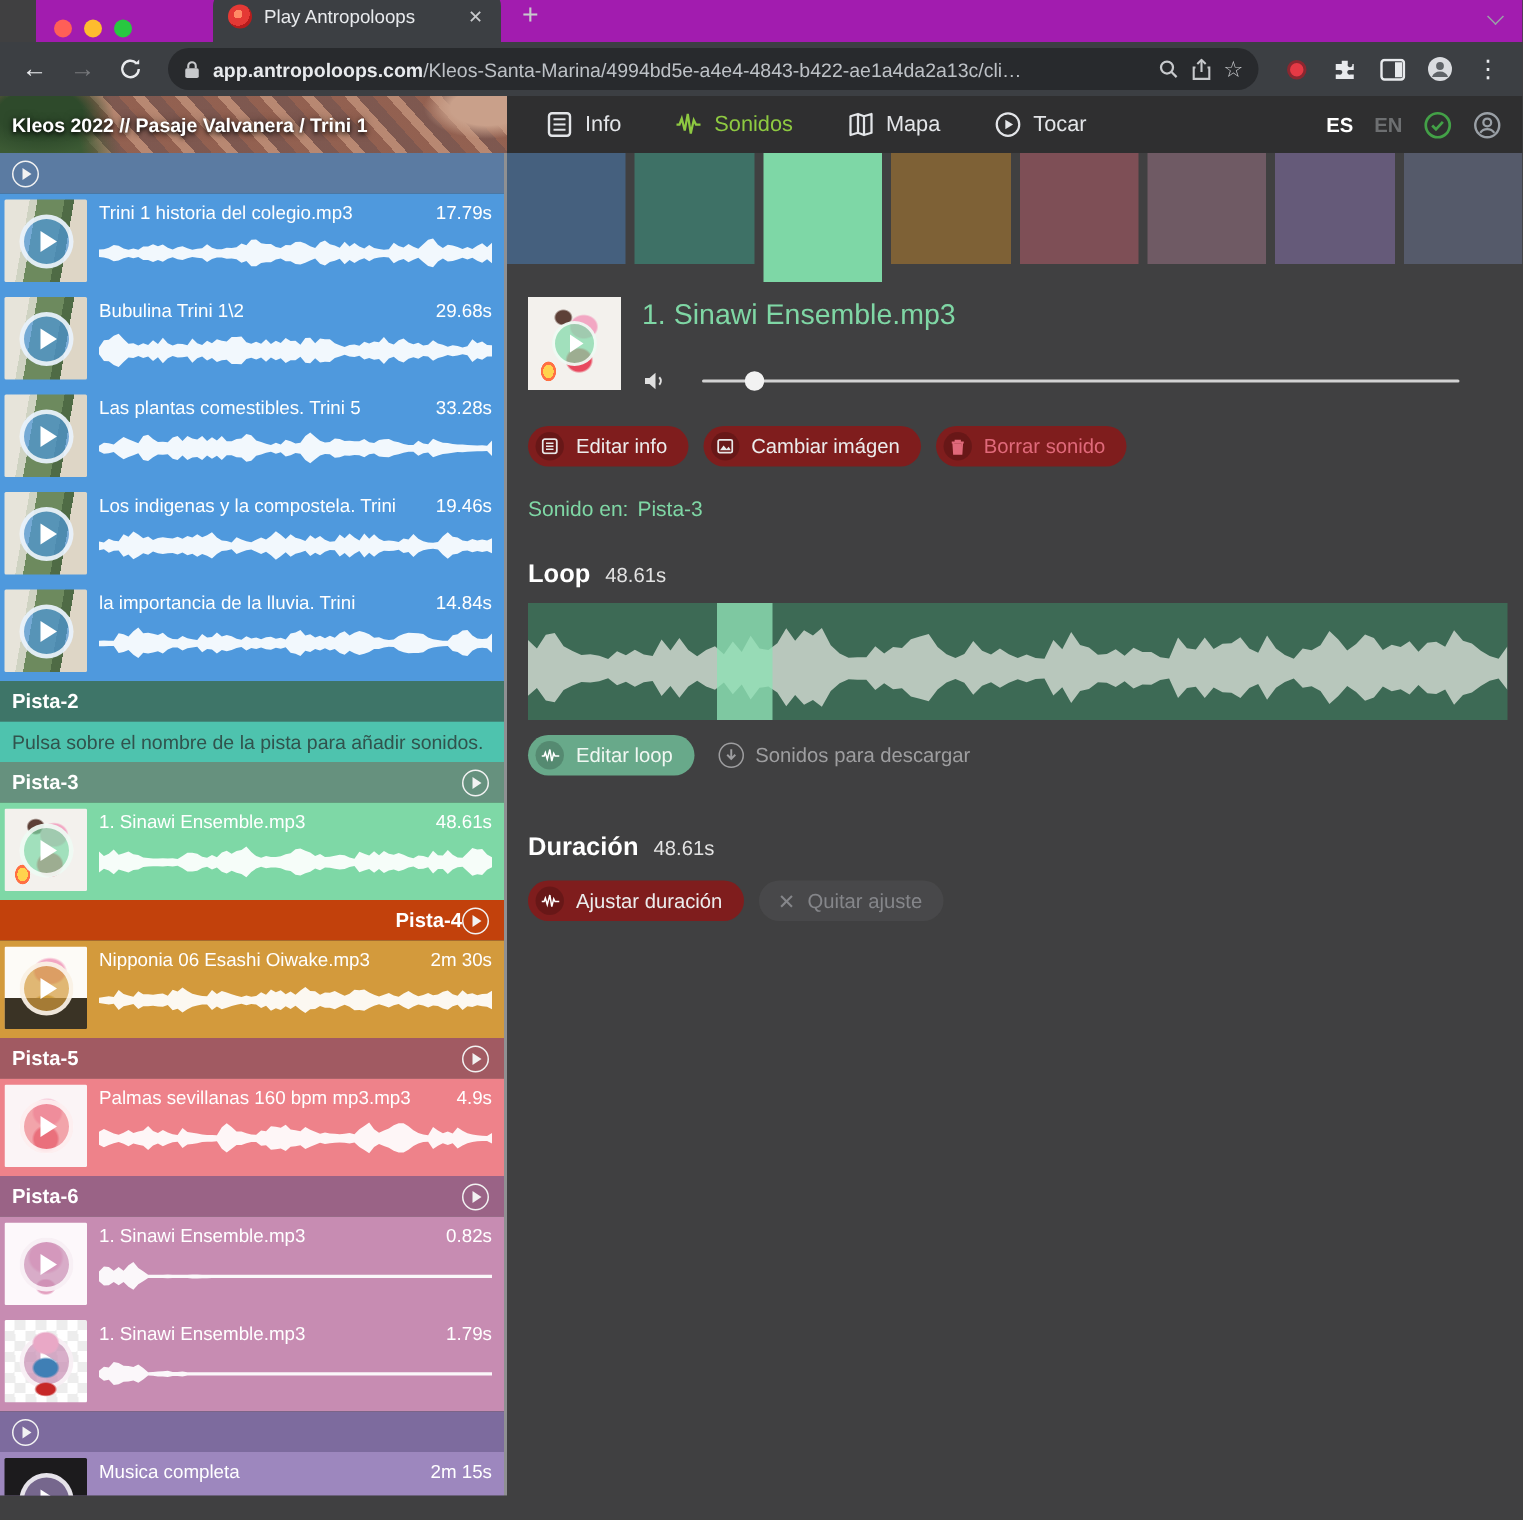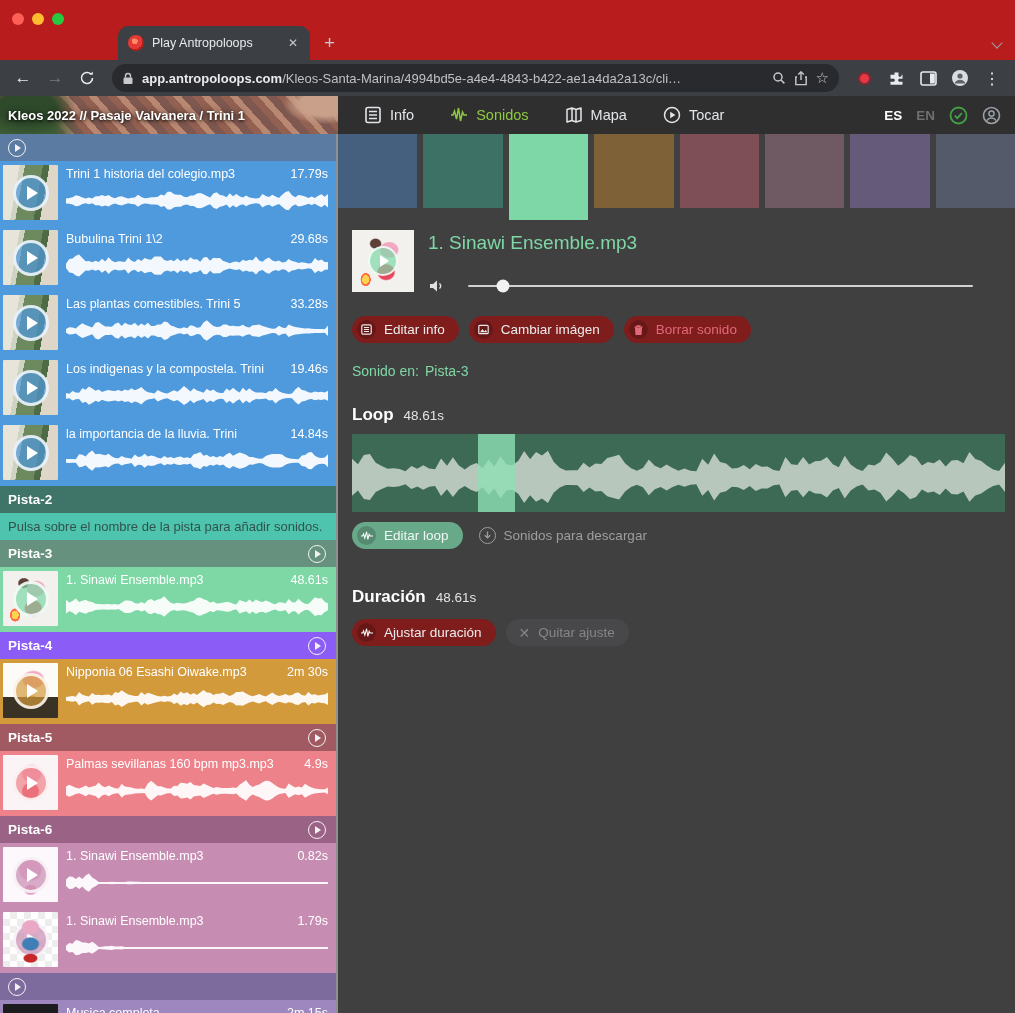--- a/index.html
+++ b/index.html
@@ -1,20 +1,20 @@
 <!DOCTYPE html>
 <html><head>
 <meta charset="utf-8">
 <style>
   * { margin:0; padding:0; box-sizing:border-box; }
   html,body { width:1015px; height:1013px; overflow:hidden; }
   body { font-family:"Liberation Sans", sans-serif; background:#404041; color:#ececec; }
 
   
-  .tabbar { height:60px; background:#b91c1c; display:flex; align-items:flex-end; position:relative; }
+  .tabbar { height:28px; background:#a21caf; display:flex; align-items:flex-end; position:relative;margin-left:24px; }
   .traffic { position:absolute; top:13px; left:12px; display:flex; gap:8px; }
   .light { width:12px; height:12px; border-radius:50%; }
   .light.red{background:#ff5f57} .light.yellow{background:#febc2e} .light.green{background:#28c840}
   .tab { margin-left:118px; width:192px; height:34px; background:#3c3f43; border-radius:10px 10px 0 0;
          display:flex; align-items:center; padding:0 10px; gap:8px; }
   .favicon { width:16px; height:16px; border-radius:50%;
              background:radial-gradient(circle at 42% 40%, #ff8a65 0 22%, #e53935 22% 58%, #b71c1c 58% 100%); flex:none;}
   .tab-title { font-size:12.5px; color:#e8eaed; white-space:nowrap; overflow:hidden; flex:1; }
   .tab-close { color:#c7c9cc; font-size:12px; cursor:default; padding:2px; }
   .newtab { color:#c7c9cc; font-size:19px; margin-left:14px; padding-bottom:6px; }
@@ -397,21 +397,21 @@
       </div>
       <svg class="wave" preserveAspectRatio="none" viewBox="0 0 272 30">
                 <path d="M0.0 7.7 L3.4 10.6 L6.8 9.1 L10.2 6.4 L13.6 9.9 L17.0 8.8 L20.4 7.7 L23.8 9.5 L27.2 10.0 L30.6 11.7 L34.0 12.0 L37.4 12.3 L40.8 12.3 L44.2 12.1 L47.6 12.4 L51.0 12.1 L54.4 12.7 L57.8 10.7 L61.2 8.5 L64.6 8.5 L68.0 9.1 L71.4 11.1 L74.8 11.8 L78.2 10.0 L81.6 11.5 L85.0 8.3 L88.4 7.1 L91.8 9.1 L95.2 7.4 L98.6 6.7 L102.0 4.3 L105.4 8.0 L108.8 10.7 L112.2 11.8 L115.6 10.7 L119.0 11.3 L122.4 11.4 L125.8 10.8 L129.2 9.5 L132.6 8.8 L136.0 6.1 L139.4 5.6 L142.8 7.2 L146.2 8.3 L149.6 10.7 L153.0 9.4 L156.4 11.4 L159.8 11.2 L163.2 10.5 L166.6 9.9 L170.0 10.2 L173.4 11.7 L176.8 12.5 L180.2 7.9 L183.6 9.2 L187.0 10.3 L190.4 7.5 L193.8 10.2 L197.2 7.4 L200.6 9.2 L204.0 9.9 L207.4 8.6 L210.8 9.8 L214.2 11.4 L217.6 12.2 L221.0 10.3 L224.4 10.6 L227.8 11.6 L231.2 7.1 L234.6 10.2 L238.0 10.4 L241.4 6.7 L244.8 9.9 L248.2 11.7 L251.6 11.9 L255.0 8.7 L258.4 5.3 L261.8 6.4 L265.2 6.0 L268.6 9.7 L272.0 11.5 L272.0 18.2 L268.6 19.9 L265.2 23.3 L261.8 22.9 L258.4 23.9 L255.0 20.8 L251.6 17.9 L248.2 18.1 L244.8 19.7 L241.4 22.6 L238.0 19.3 L234.6 19.4 L231.2 22.3 L227.8 18.1 L224.4 19.1 L221.0 19.3 L217.6 17.6 L214.2 18.3 L210.8 19.8 L207.4 20.9 L204.0 19.7 L200.6 20.3 L197.2 22.0 L193.8 19.4 L190.4 21.9 L187.0 19.3 L183.6 20.3 L180.2 21.5 L176.8 17.3 L173.4 18.0 L170.0 19.4 L166.6 19.7 L163.2 19.1 L159.8 18.5 L156.4 18.3 L153.0 20.2 L149.6 19.0 L146.2 21.1 L142.8 22.2 L139.4 23.7 L136.0 23.2 L132.6 20.7 L129.2 20.1 L125.8 18.9 L122.4 18.3 L119.0 18.4 L115.6 18.9 L112.2 17.9 L108.8 19.0 L105.4 21.4 L102.0 24.8 L98.6 22.6 L95.2 21.9 L91.8 20.5 L88.4 22.3 L85.0 21.2 L81.6 18.3 L78.2 19.6 L74.8 17.9 L71.4 18.6 L68.0 20.5 L64.6 21.0 L61.2 21.0 L57.8 18.9 L54.4 17.1 L51.0 17.7 L47.6 17.4 L44.2 17.7 L40.8 17.5 L37.4 17.5 L34.0 17.7 L30.6 18.0 L27.2 19.6 L23.8 20.0 L20.4 21.7 L17.0 20.7 L13.6 19.7 L10.2 22.9 L6.8 20.4 L3.4 19.1 L0.0 21.7 Z" fill="#ffffff" opacity="0.93"></path>
               </svg>
     </div>
   </div>
 </div>
   </section>
 
   <section class="track">
-    <div class="track-header" style="background: #8b5cf6;">
+    <div class="track-header" style="background: #c2410c; text-align: right;">
       <span class="track-name">Pista-4</span>
       <span class="track-play">
             <span class="tri"></span>
           </span>
     </div>
     <div class="track-body" style="background: rgb(211, 154, 60);">
   <div class="clip">
     <div class="clip-thumb thumb-peppa-gold">
       <span class="clip-play" style="background: rgba(211, 154, 60, 0.7);">
                 <span class="tri"></span>

